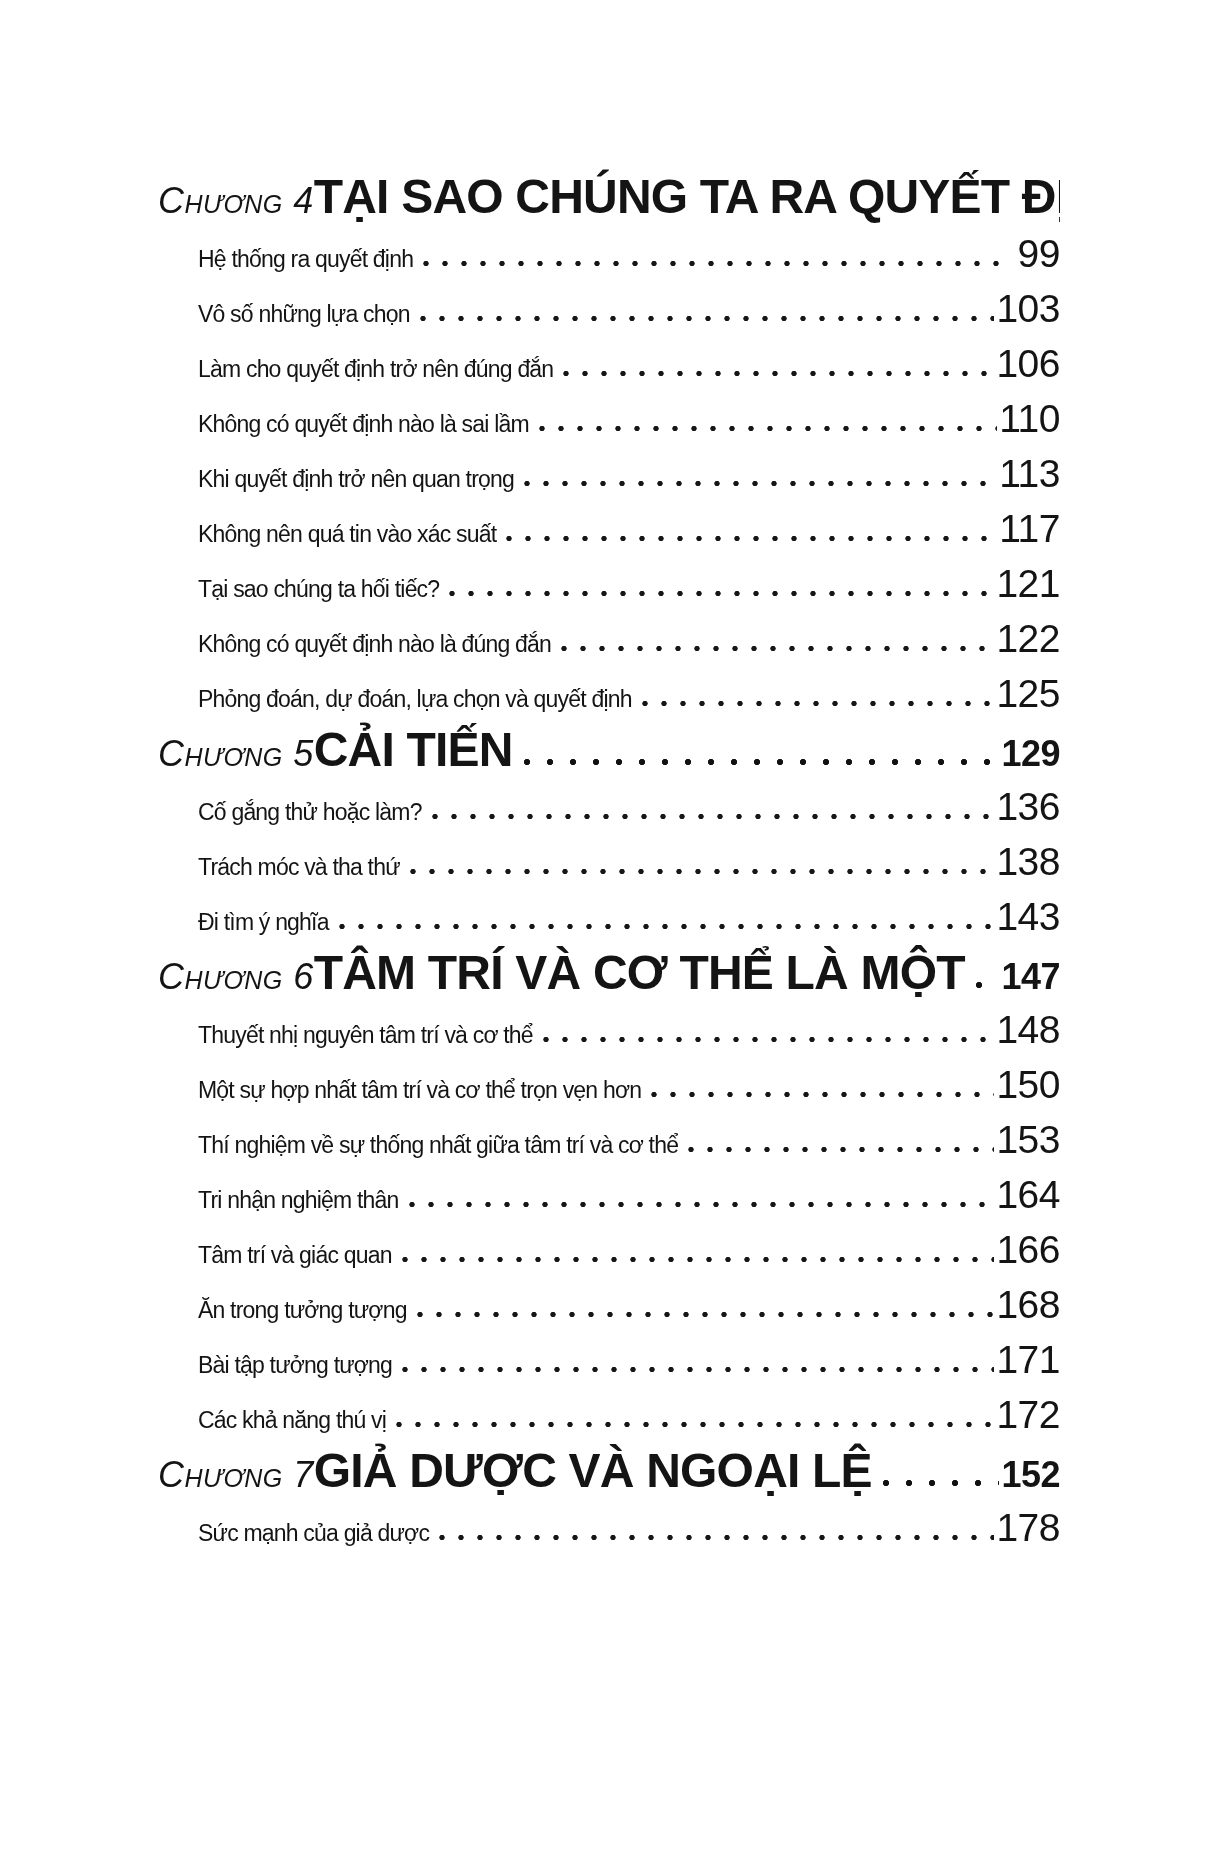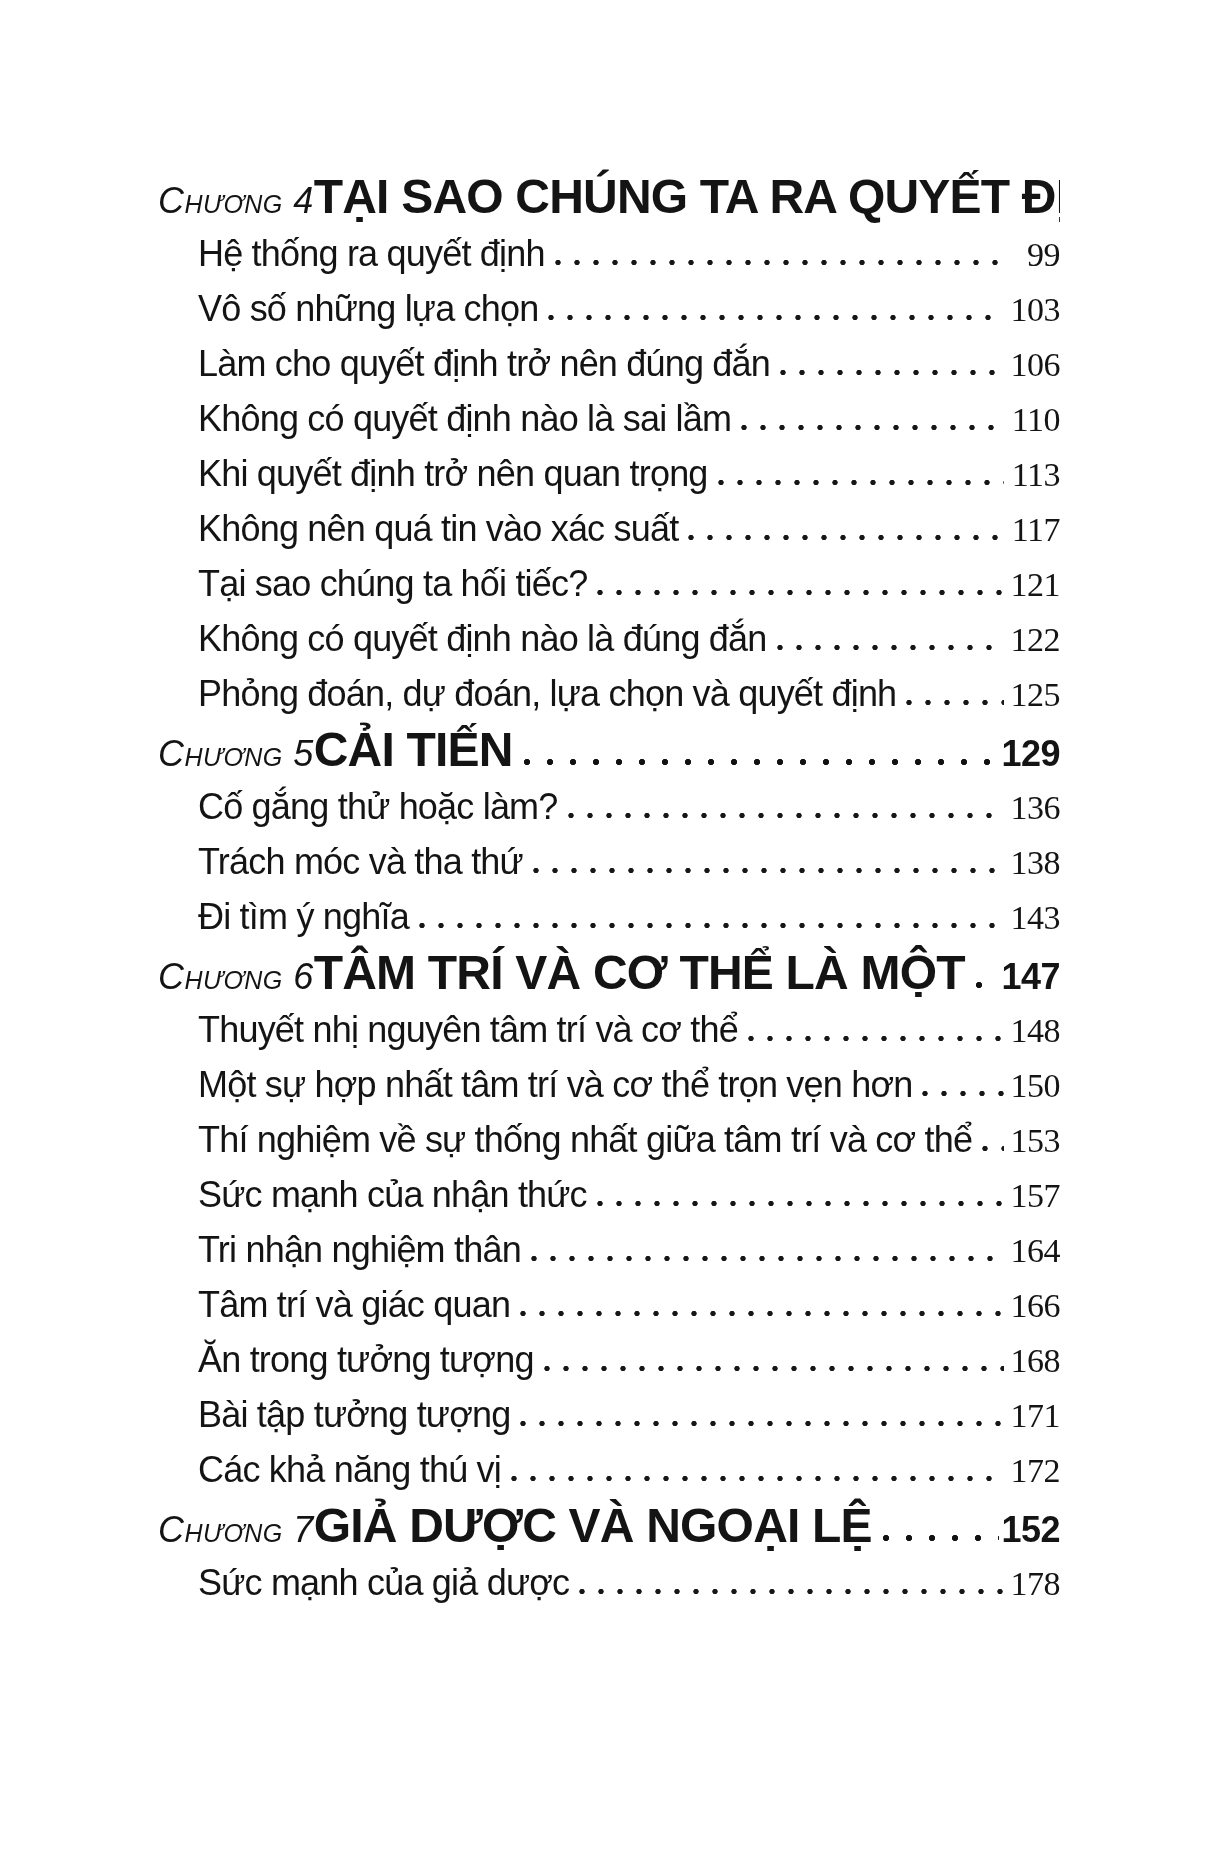--- a/index.html
+++ b/index.html
@@ -45,21 +45,21 @@
     letter-spacing: 0.5px;
   }
   .ch-title {
     flex: 0 0 auto;
     font-weight: bold;
     font-size: 48px;
     letter-spacing: -0.8px;
   }
   .entry-title {
     flex: 0 0 auto;
-    font-size: 36px;
+    font-size: 23px;
     letter-spacing: -0.8px;
   }
   .leader {
     flex: 1 1 0;
     min-width: 18px;
     display: inline-block;
     height: 7px;
     margin: 0 2px 0 10px;
     background-image: radial-gradient(circle at 3px 3.5px, #161616 2.35px, rgba(0,0,0,0) 3px);
     background-size: 19px 7px;
@@ -68,23 +68,22 @@
   }
   .chapter-row .leader {
     height: 8px;
     background-image: radial-gradient(circle at 4px 4px, #111111 2.8px, rgba(0,0,0,0) 3.5px);
     background-size: 23px 8px;
   }
   .entry-page {
     flex: 0 0 auto;
     min-width: 54px;
     text-align: right;
-    font-size: 34px;
+    font-size: 39px;
     letter-spacing: -0.5px;
-    font-family: Liberation Serif, serif;
   }
   .ch-page {
     flex: 0 0 auto;
     min-width: 58px;
     text-align: right;
     font-weight: bold;
     font-size: 36px;
     letter-spacing: -0.5px;
   }
 </style>
@@ -197,25 +196,20 @@
     <span class="leader"></span>
     <span class="entry-page">150</span>
   </div>
 
   <div class="row entry-row">
     <span class="entry-title">Thí nghiệm về sự thống nhất giữa tâm trí và cơ thể</span>
     <span class="leader"></span>
     <span class="entry-page">153</span>
   </div>
 
-  <div class="row entry-row">
-    <span class="entry-title">Sức mạnh của nhận thức</span>
-    <span class="leader"></span>
-    <span class="entry-page">157</span>
-  </div>
 
   <div class="row entry-row">
     <span class="entry-title">Tri nhận nghiệm thân</span>
     <span class="leader"></span>
     <span class="entry-page">164</span>
   </div>
 
   <div class="row entry-row">
     <span class="entry-title">Tâm trí và giác quan</span>
     <span class="leader"></span>

